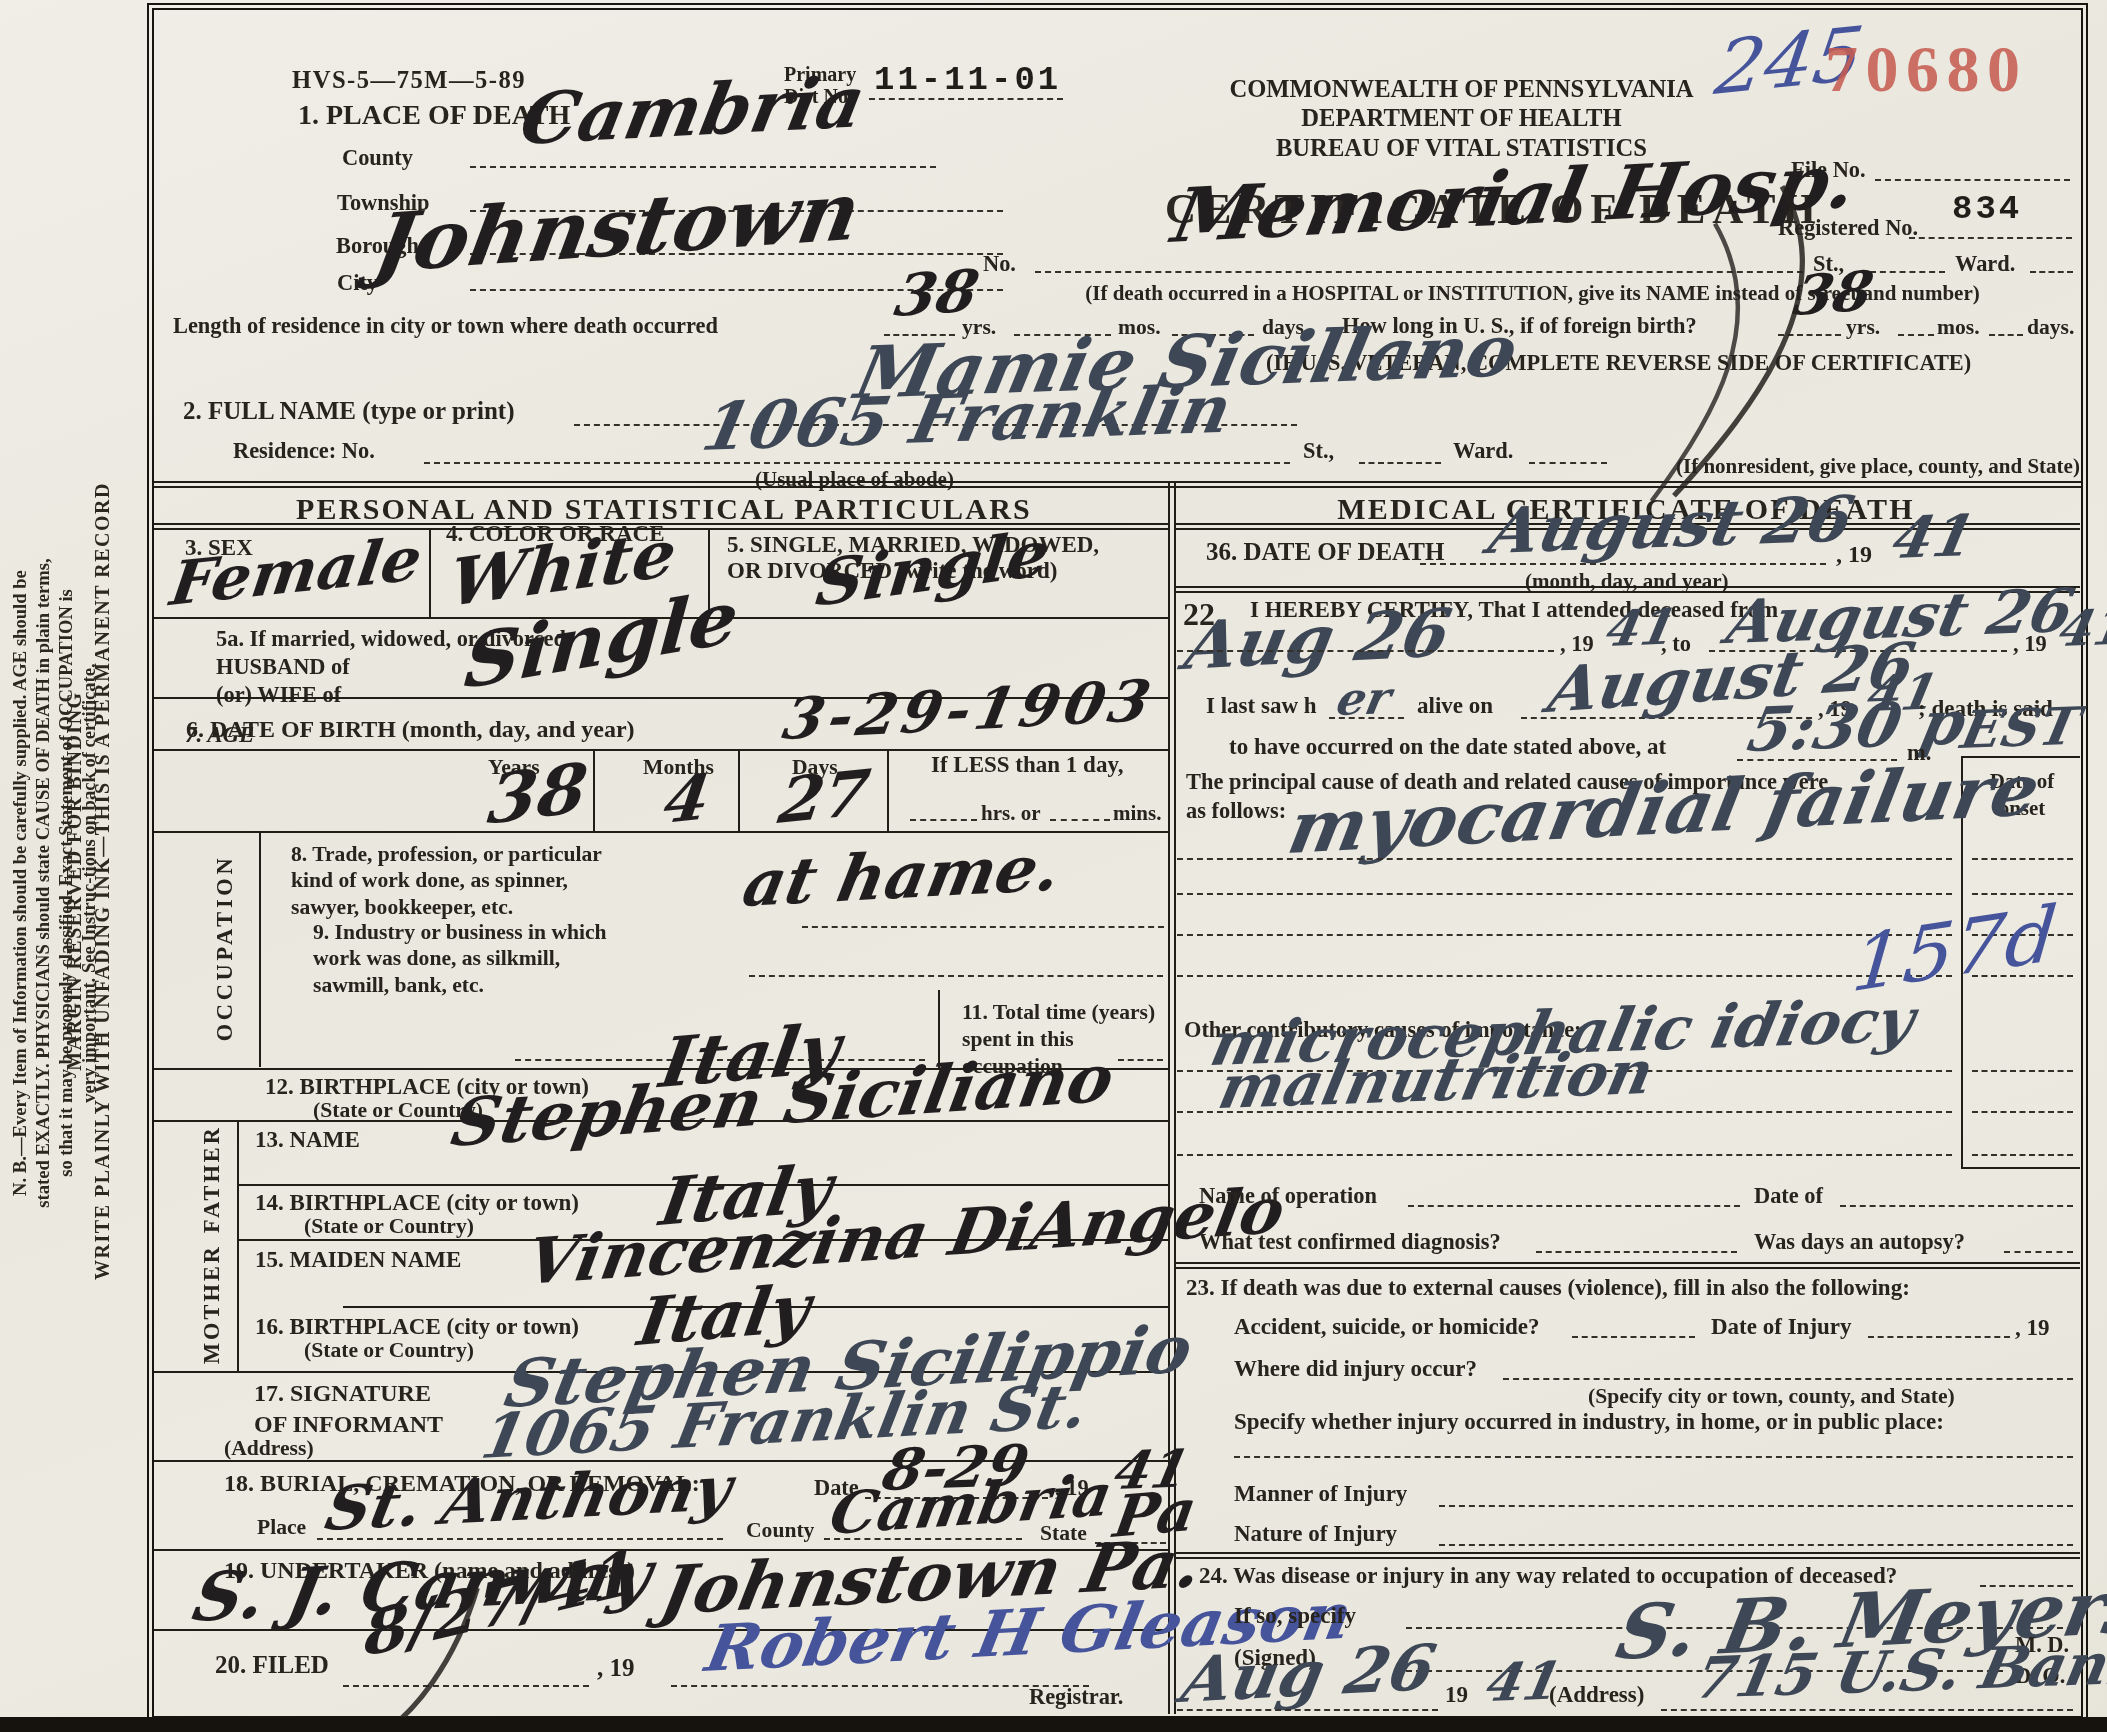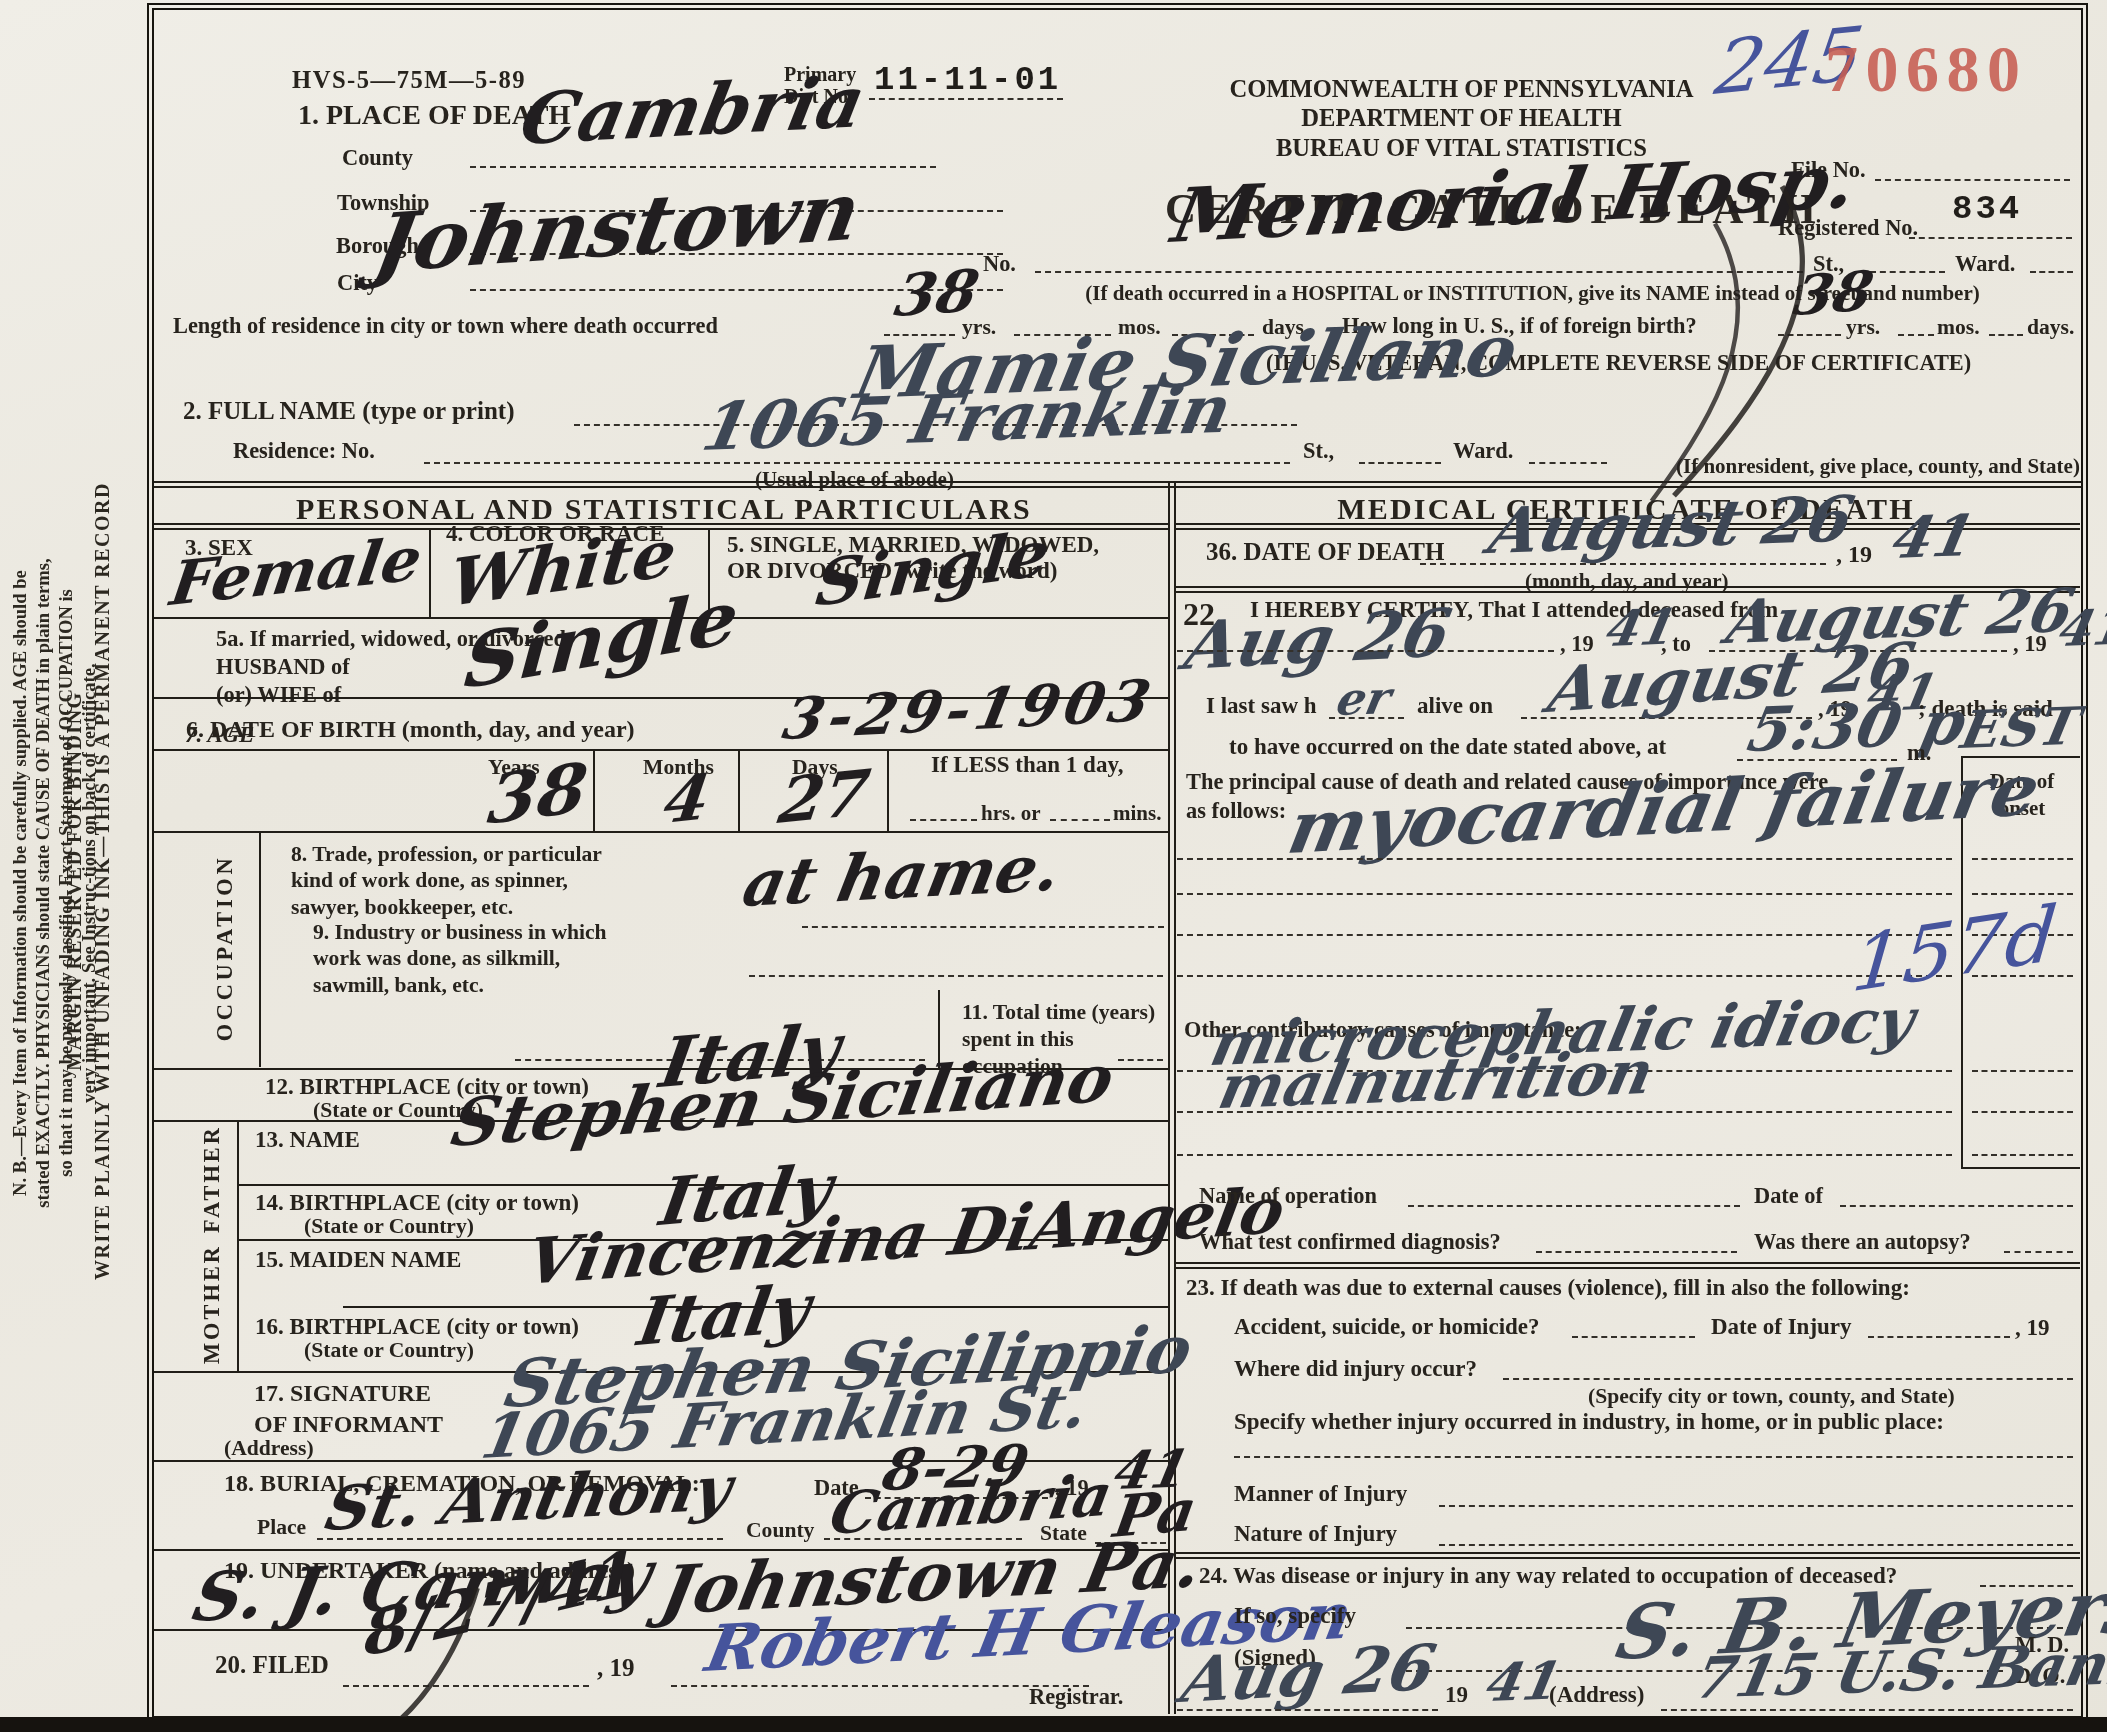--- a/index.html
+++ b/index.html
@@ -315,21 +315,21 @@
   <div class="dot" style="left:1972px;top:1111px;width:101px;"></div>
   <div class="dot" style="left:1972px;top:1154px;width:101px;"></div>
 
   <div class="lbl" style="left:1199px;top:1183px;font-size:22.4px;">Name of operation</div>
   <div class="dot" style="left:1408px;top:1205px;width:332px;"></div>
   <div class="lbl" style="left:1754px;top:1183px;font-size:22.4px;">Date of</div>
   <div class="dot" style="left:1840px;top:1205px;width:233px;"></div>
 
   <div class="lbl" style="left:1199px;top:1229px;font-size:22.4px;">What test confirmed diagnosis?</div>
   <div class="dot" style="left:1536px;top:1251px;width:201px;"></div>
-  <div class="lbl" style="left:1754px;top:1229px;font-size:22.4px;">Was there an autopsy?</div>
+  <div class="lbl" style="left:1754px;top:1229px;font-size:22.4px;">Was days an autopsy?</div>
   <div class="dot" style="left:2004px;top:1251px;width:69px;"></div>
   <div class="drule" style="left:1174px;top:1262px;width:906px;"></div>
 
   <div class="lbl" style="left:1186px;top:1275px;font-size:23px;">23. If death was due to external causes (violence), fill in also the following:</div>
   <div class="lbl" style="left:1234px;top:1314px;font-size:23px;">Accident, suicide, or homicide?</div>
   <div class="dot" style="left:1572px;top:1336px;width:123px;"></div>
   <div class="lbl" style="left:1711px;top:1314px;font-size:23px;">Date of Injury</div>
   <div class="dot" style="left:1868px;top:1336px;width:142px;"></div>
   <div class="lbl" style="left:2015px;top:1315px;font-size:23px;">, 19</div>
 

